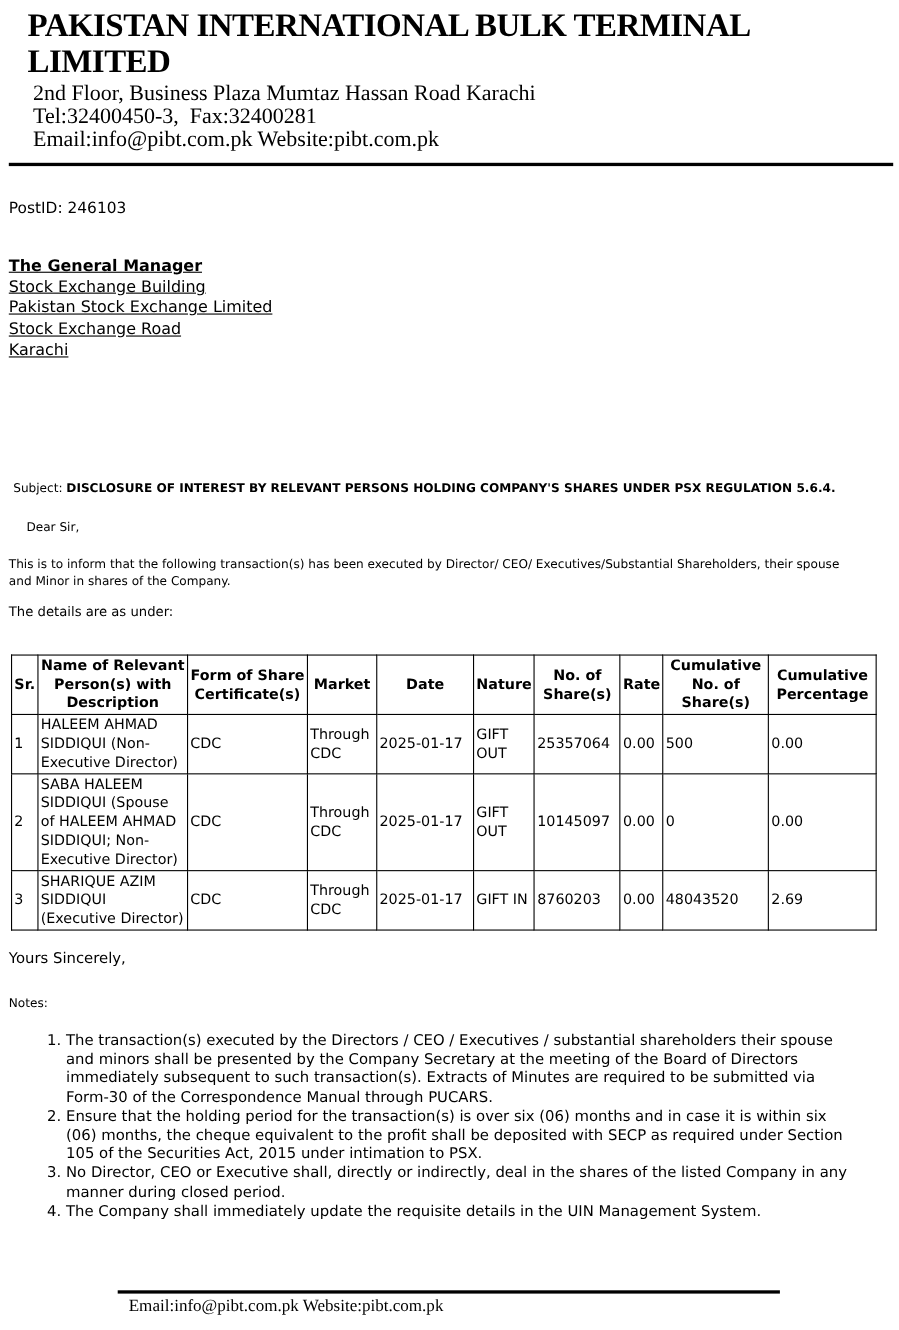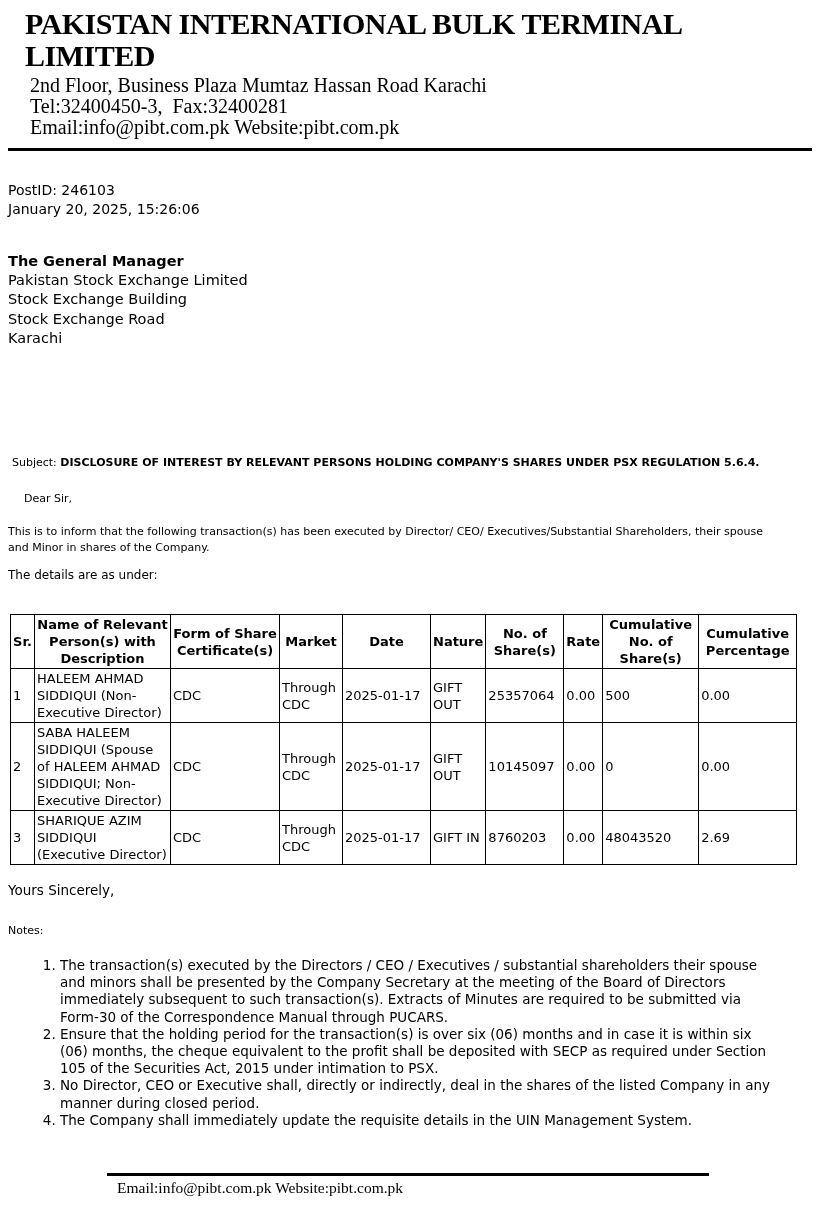--- a/index.html
+++ b/index.html
@@ -8,21 +8,21 @@
 
   
   .letterhead{padding:8px 12px 0 25px;font-family:"Liberation Serif","DejaVu Serif",serif;}
   .company{font-size:30px;font-weight:bold;line-height:32px;letter-spacing:-0.5px;}
   .lh-addr{margin:3px 0 0 5px;font-size:20px;line-height:21px;}
   .lh-addr div{white-space:pre;}
   .rule-top{margin:10px 0 0 8px;width:804px;height:3px;background:#000;}
 
   
   .meta{margin:30px 0 0 8px;font-size:14px;line-height:19px;}
-  .recipient{margin:33px 0 0 8px;font-size:14.5px;line-height:19.2px;}
+  .recipient{margin:33px 0 0 8px;font-size:14.5px;line-height:19.2px;text-decoration:underline;}
   .recipient .title{font-weight:bold;}
 
   
   .subject{margin:108px 0 0 12px;font-size:11px;}
   .subject b{font-weight:bold;}
   .salutation{margin:23px 0 0 24px;font-size:11px;}
   .intro{margin:19px 0 0 8px;font-size:11px;line-height:16px;width:760px;}
   .details{margin:12px 0 0 8px;font-size:12px;}
 
   
@@ -56,27 +56,26 @@
     <div class="lh-addr">
       <div>2nd Floor, Business Plaza Mumtaz Hassan Road Karachi</div>
       <div>Tel:32400450-3,  Fax:32400281</div>
       <div>Email:info@pibt.com.pk Website:pibt.com.pk</div>
     </div>
   </div>
   <div class="rule-top"></div>
 
   <div class="meta">
     <div>PostID: 246103</div>
-    <div>January 20, 2025, 15:26:06</div>
   </div>
 
   <div class="recipient">
     <div class="title">The General Manager</div>
+    <div>Stock Exchange Building</div>
     <div>Pakistan Stock Exchange Limited</div>
-    <div>Stock Exchange Building</div>
     <div>Stock Exchange Road</div>
     <div>Karachi</div>
   </div>
 
   <div class="subject"><span>Subject:</span> <b>DISCLOSURE OF INTEREST BY RELEVANT PERSONS HOLDING COMPANY'S SHARES UNDER PSX REGULATION 5.6.4.</b></div>
 
   <div class="salutation">Dear Sir,</div>
 
   <div class="intro">This is to inform that the following transaction(s) has been executed by Director/ CEO/ Executives/Substantial Shareholders, their spouse and Minor in shares of the Company.</div>
 

